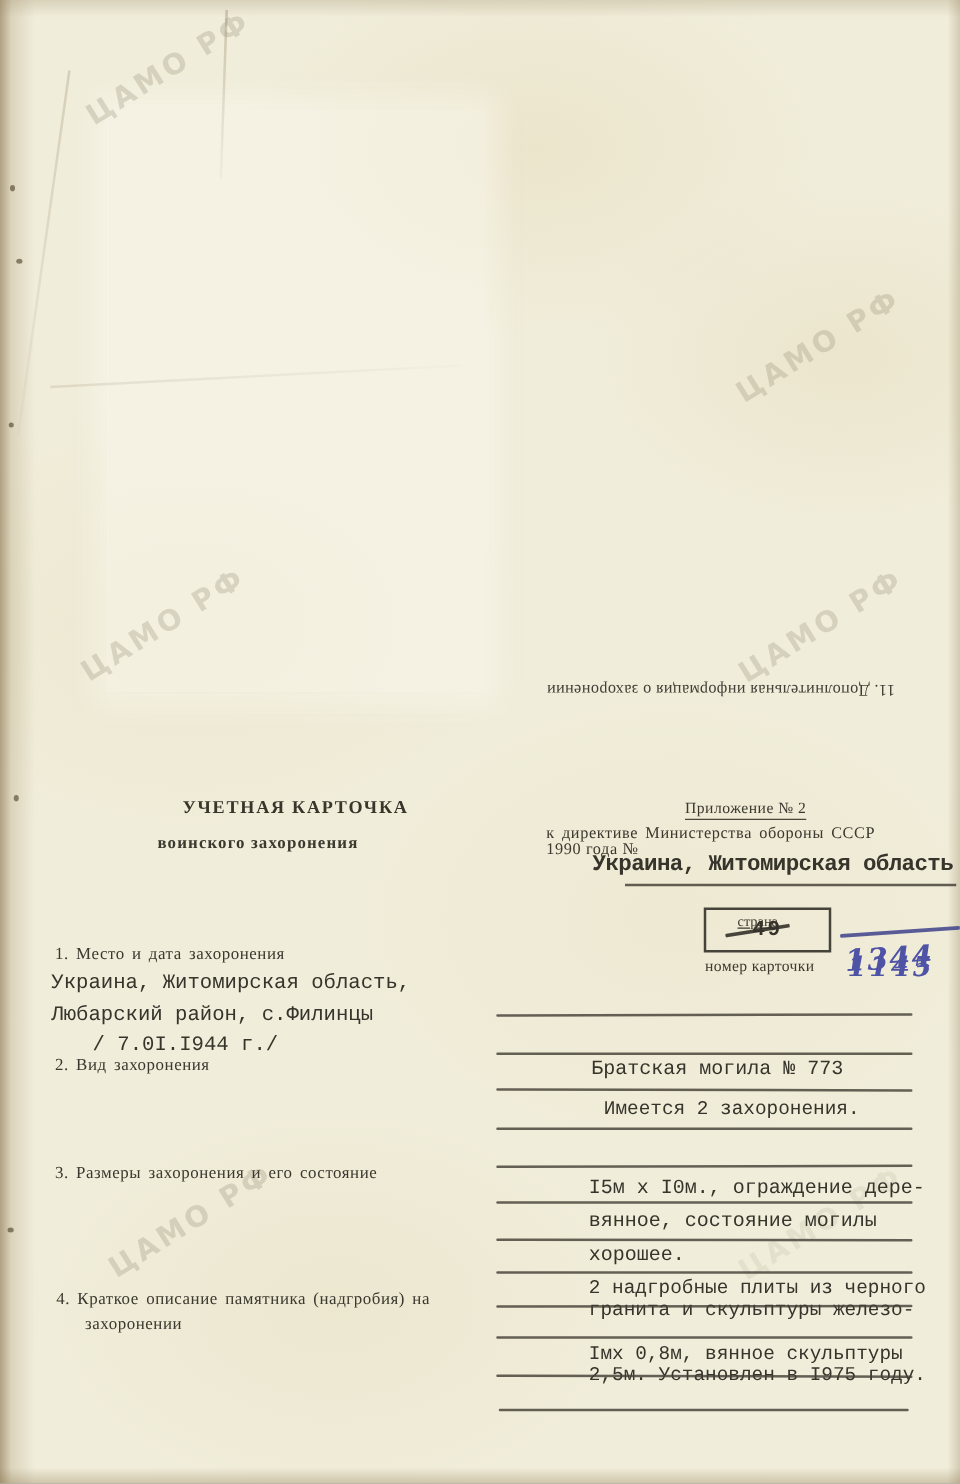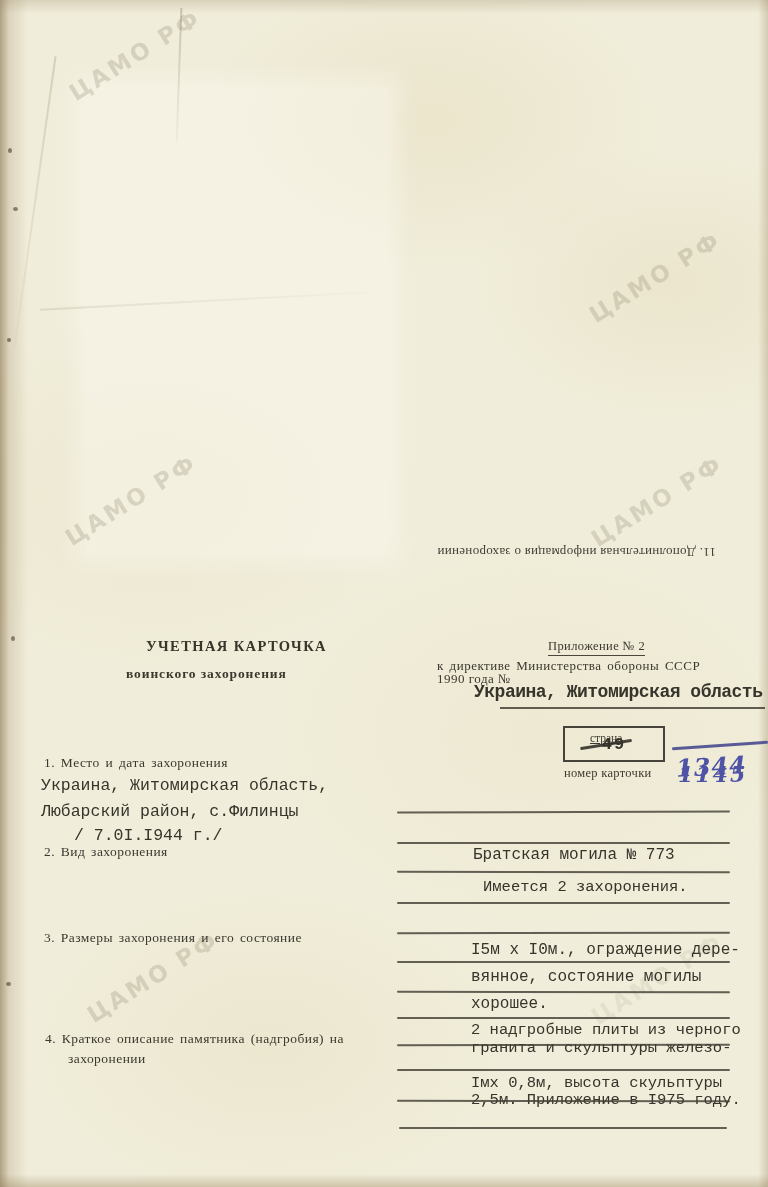--- a/index.html
+++ b/index.html
@@ -171,22 +171,22 @@
 
   <div class="typed a2l1">Братская могила № 773</div>
   <div class="typed a2l2">Имеется 2 захоронения.</div>
 
   <div class="typed a3l1">I5м х I0м., ограждение дере-</div>
   <div class="typed a3l2">вянное, состояние могилы</div>
   <div class="typed a3l3">хорошее.</div>
 
   <div class="typed a4l1">2 надгробные плиты из черного</div>
   <div class="typed a4l2">гранита и скульптуры железо-</div>
-  <div class="typed a4l4">Iмх 0,8м, высота скульптуры</div>
-  <div class="typed a4l5">2,5м. Приложение в I975 году.</div>
+  <div class="typed a4l4">Iмх 0,8м, вянное скульптуры</div>
+  <div class="typed a4l5">2,5м. Установлен в I975 году.</div>
 
   <div class="rule r1"></div>
   <div class="rule r2"></div>
   <div class="rule r3"></div>
   <div class="rule r4"></div>
   <div class="rule r5"></div>
   <div class="rule r6"></div>
   <div class="rule r7"></div>
   <div class="rule r8"></div>
   <div class="rule r9"></div>

